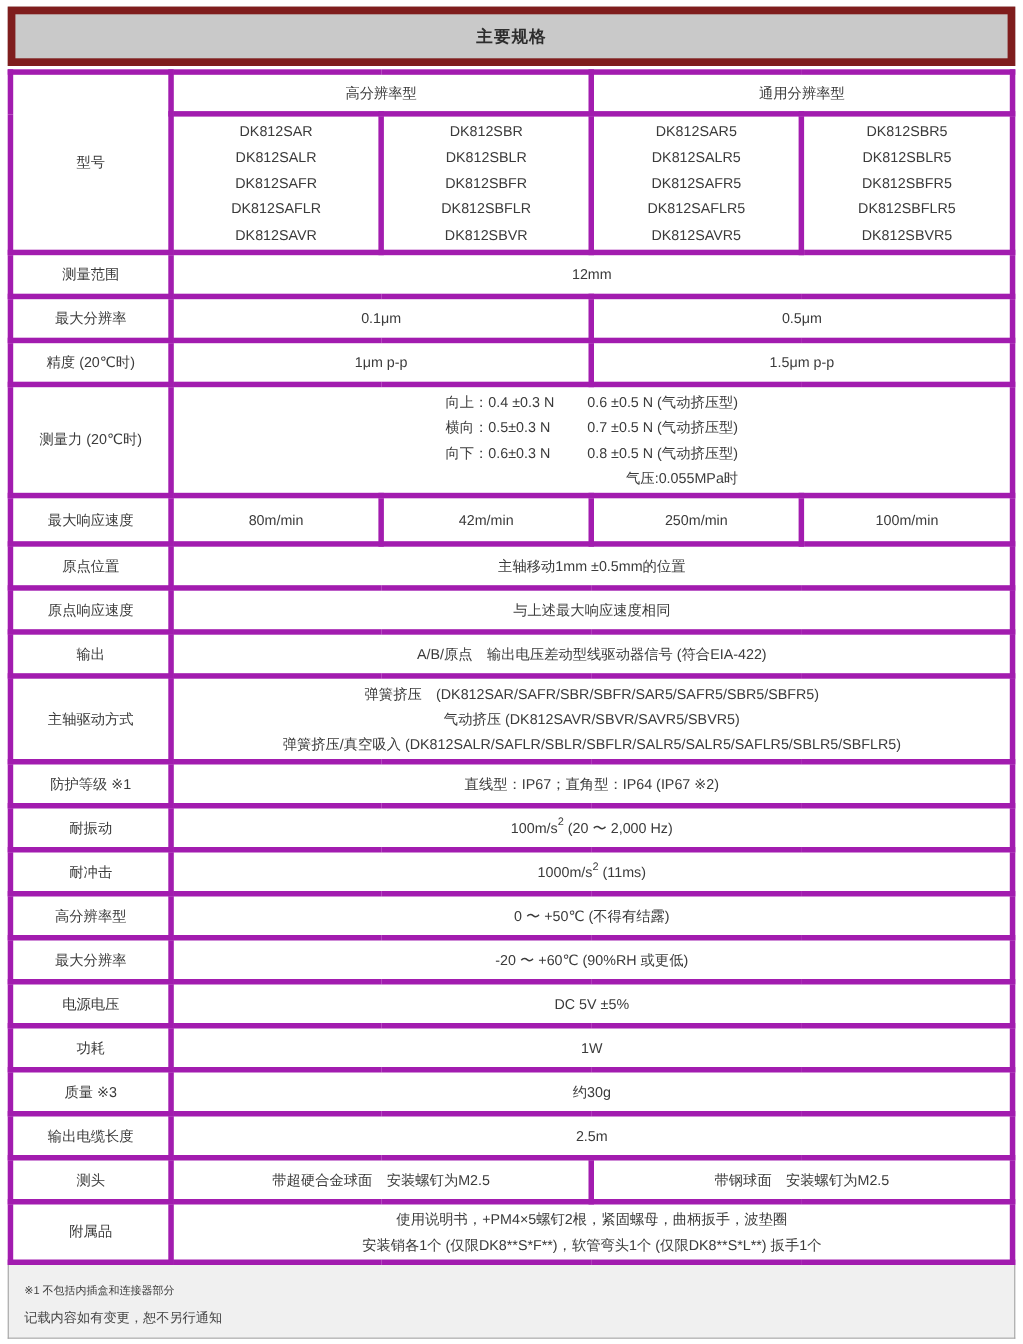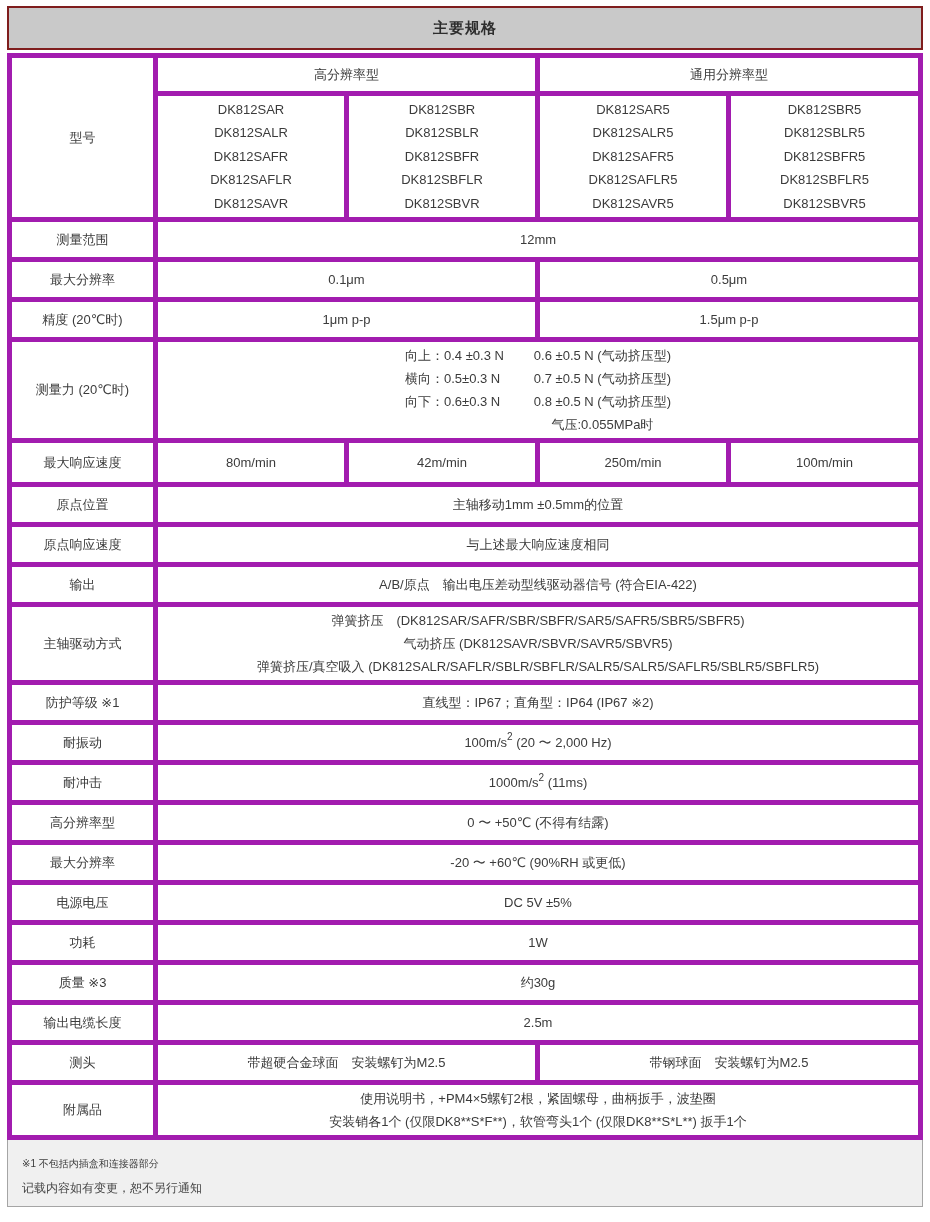--- a/index.html
+++ b/index.html
@@ -1,26 +1,26 @@
 <!DOCTYPE html>
 <html lang="zh"><head>
 <meta charset="utf-8">
 <style>
   html,body{margin:0;padding:0;background:#ffffff;}
   body{font-family:"Liberation Sans","DejaVu Sans",sans-serif;color:#3b3b3b;}
   .page{width:930px;height:1222px;box-sizing:border-box;padding:6px 7px 0 7px;overflow:hidden;background:#ffffff;}
-  .title-bar{height:40px;background:#c9c9c9;border:2px solid #7f1d1d;display:flex;align-items:center;justify-content:center;font-size:15px;font-weight:bold;color:#2d2d2d;letter-spacing:1px;}
+  .title-bar{height:40px;background:#c9c9c9;border:7px solid #7f1d1d;display:flex;align-items:center;justify-content:center;font-size:15px;font-weight:bold;color:#2d2d2d;letter-spacing:1px;}
   table.spec{width:100%;border-collapse:collapse;margin-top:3px;table-layout:fixed;}
   table.spec td{border:5px solid #a21caf;text-align:center;vertical-align:middle;font-size:13px;height:40px;padding:2px 4px;box-sizing:border-box;background:#ffffff;}
   td.alt{background:#ededed;}
   tr.hdr td{height:38px;}
   td.models{white-space:pre-line;line-height:23.4px;height:117px;padding:6px 0;}
   td.force-cell{height:92px;}
   .force-grid{display:inline-grid;grid-template-columns:auto auto;column-gap:30px;line-height:23px;text-align:left;vertical-align:middle;}
-  .force-note{text-align:center;}
+  .force-note{text-align:right;}
   td.multiline{white-space:pre-line;line-height:23px;}
   td.drive-cell{height:79px;}
   td.acc-cell{height:64px;}
   tr.speed td{height:44px;}
   sup.sq{font-size:10px;position:relative;top:-1px;vertical-align:super;line-height:0;}
   .footnote-box{border:1px solid #a5a5a5;border-top:none;background:#f0f0f0;padding:10px 14px 6px 14px;box-sizing:border-box;}
   .footnote-line{font-size:10px;line-height:27px;color:#3b3b3b;}
   .disclaimer{font-size:12px;line-height:23px;color:#454545;}
 </style>
 </head>

